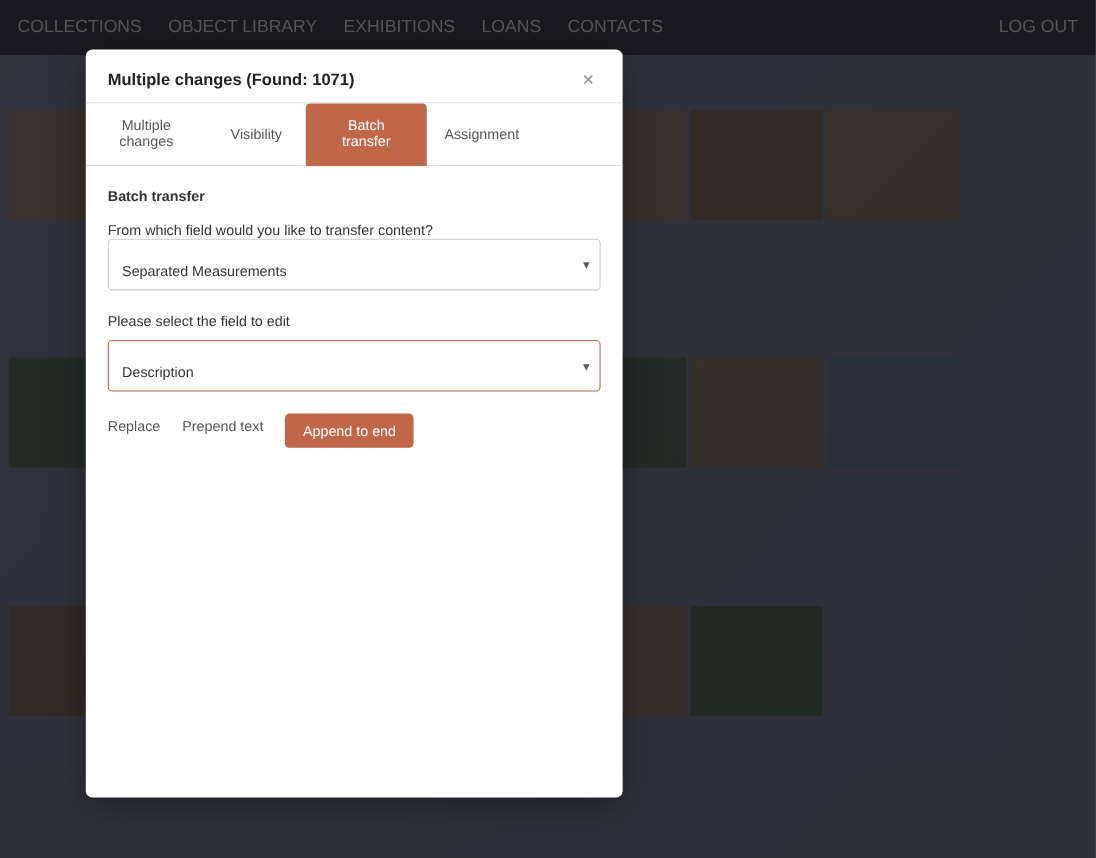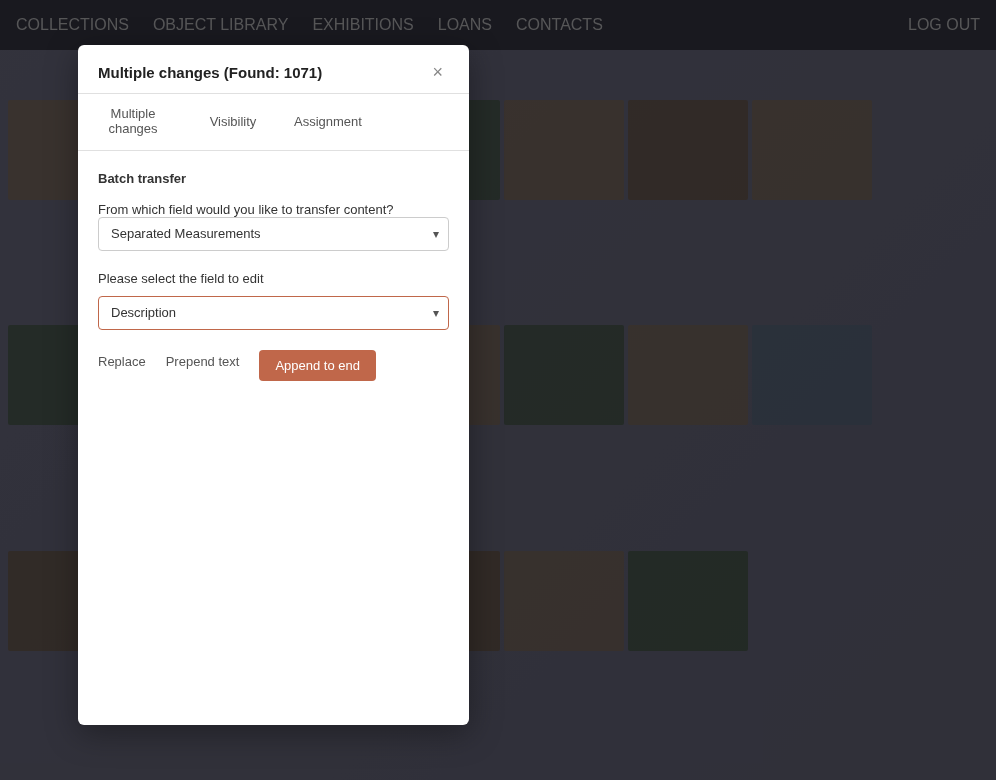--- a/index.html
+++ b/index.html
@@ -72,21 +72,21 @@
       align-items: flex-start;
       justify-content: flex-start;
       padding-top: 45px;
       padding-left: 78px;
     }
 
     
     .modal {
       background: #fff;
       border-radius: 6px;
-      width: 391px;
+      width: 488px;
       min-height: 680px;
       box-shadow: 0 8px 32px rgba(0,0,0,0.35);
       position: relative;
       display: flex;
       flex-direction: column;
     }
 
     
     .modal-header {
       display: flex;
@@ -159,21 +159,21 @@
       margin-bottom: 0;
     }
 
     .select-wrapper {
       position: relative;
       margin-bottom: 20px;
     }
 
     .select-field {
       width: 100%;
-      padding: 8px 36px 9px 12px;
+      padding: 21px 36px 9px 12px;
       border: 1px solid #ccc;
       border-radius: 4px;
       font-size: 13px;
       color: #333;
       background: #fff;
       appearance: none;
       cursor: pointer;
       outline: none;
     }
 
@@ -268,20 +268,24 @@
       <button class="modal-close">×</button>
     </div>
 
     <div class="tabs">
       <button class="tab" style="min-width:110px;">
         <span style="white-space:pre-line;margin-top:44px;">Multiple
 changes</span>
       </button>
       <button class="tab">
         <span>Visibility</span>
+      </button>
+      <button class="tab active" style="min-width:110px;">
+        <span style="white-space:pre-line;">Batch
+transfer</span>
       </button>
       <button class="tab">
         <span>Assignment</span>
       </button>
     </div>
 
     <div class="modal-body">
 
       <div class="section-title">Batch transfer</div>
 

